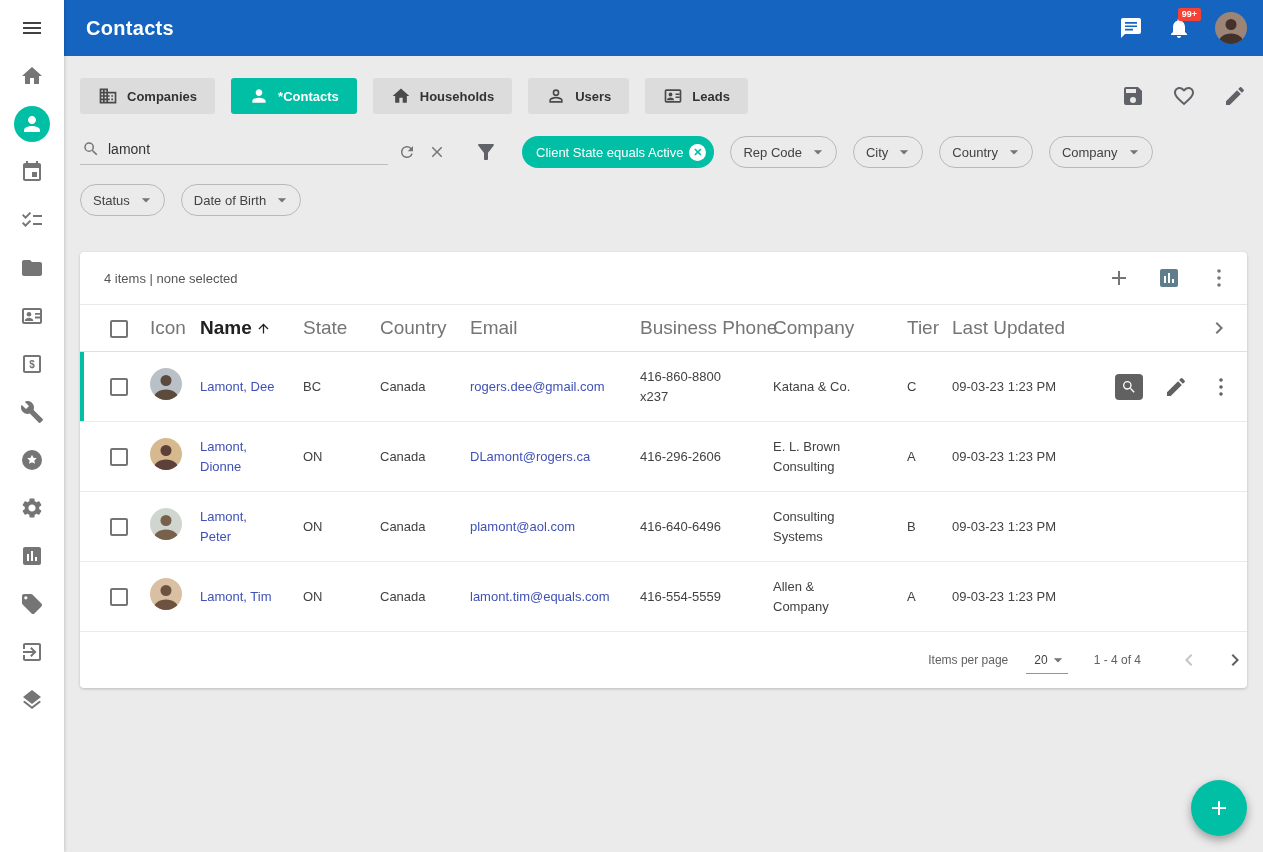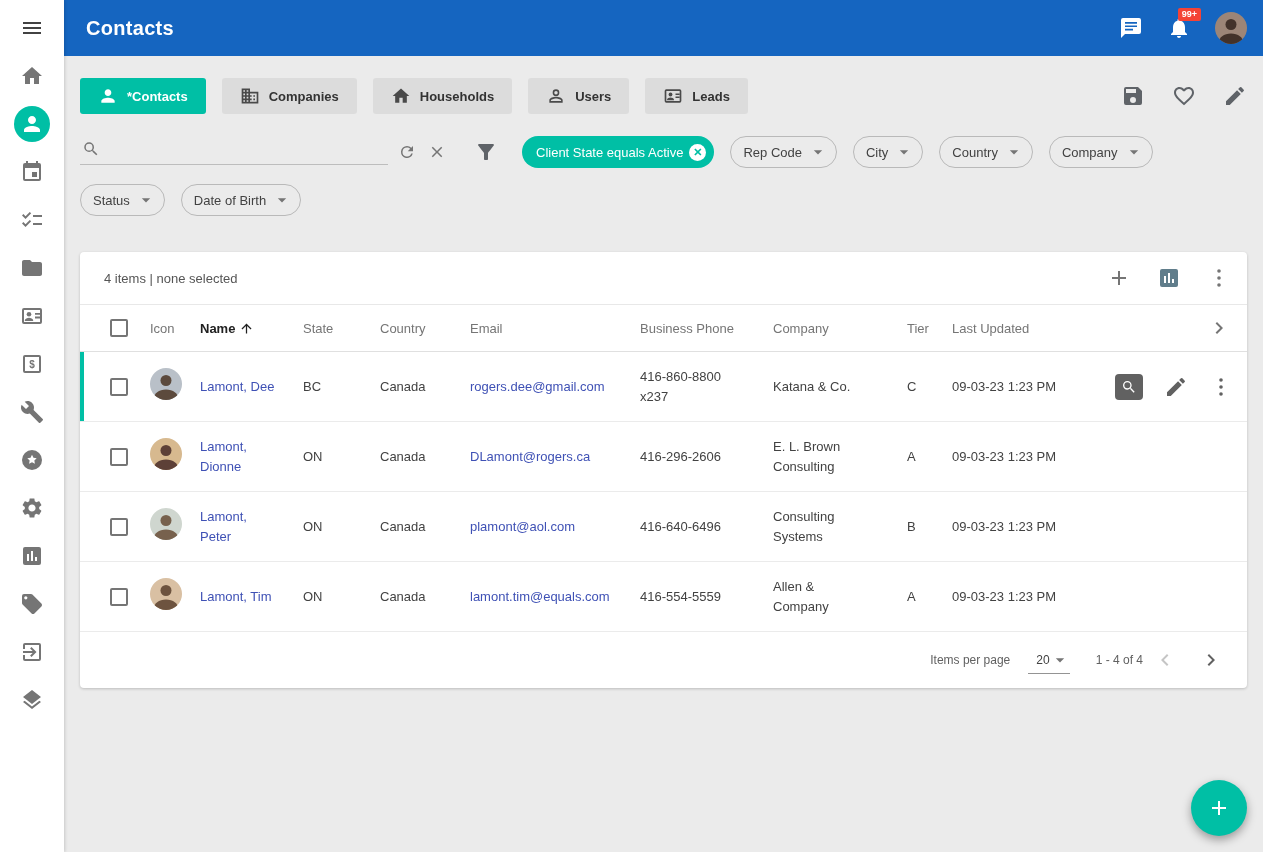--- a/index.html
+++ b/index.html
@@ -55,43 +55,43 @@
   .chip.outline{border:1px solid #b9b9b9;color:#424242;background:transparent;cursor:pointer}
   .chip .caret{width:20px;height:20px;fill:#757575;margin-right:-4px}
   .chip-remove{width:17px;height:17px;border-radius:50%;background:#fff;color:#00bfa5;display:flex;align-items:center;justify-content:center;font-size:11px;font-weight:700;cursor:pointer;line-height:1}
 
   
   .card{margin-top:36px;background:#fff;border-radius:4px;box-shadow:0 1px 3px rgba(0,0,0,.2)}
   .card-toolbar{height:52px;display:flex;align-items:center;padding:0 16px 0 24px;color:#555;font-size:13px}
   .card-toolbar-actions{margin-left:auto;display:flex;align-items:center;gap:26px;color:#757575}
   .chart-ic{color:#607d8b}
   table{width:100%;border-collapse:collapse;table-layout:fixed}
-  thead th{font-size:13px;color:#757575;font-weight:500;text-align:left;height:47px;border-top:1px solid #e8e8e8;border-bottom:1px solid #e0e0e0;padding:0 0 0 8px;white-space:nowrap}
+  thead th{font-size:19px;color:#757575;font-weight:500;text-align:left;height:47px;border-top:1px solid #e8e8e8;border-bottom:1px solid #e0e0e0;padding:0 0 0 8px;white-space:nowrap}
   thead th:first-child,tbody td:first-child{padding-left:30px}
   th.sorted{color:#212121;font-weight:700}
   .th-flex{display:flex;align-items:center;gap:4px}
   .sort-ic{width:15px;height:15px;fill:#212121}
   tbody td{border-bottom:1px solid #ebebeb;font-size:13px;color:#424242;padding:15px 0 15px 8px;vertical-align:middle;line-height:1.5}
   td.c-name{padding-right:15px}
   td.c-company{padding-right:26px}
   td.c-phone{white-space:pre-line}
   .cell-link{color:#3f51b5;cursor:pointer;text-decoration:none}
   .checkbox{width:18px;height:18px;border:2px solid #757575;border-radius:2px;display:inline-block;background:#fff;cursor:pointer;vertical-align:middle}
   tr.selected td:first-child{position:relative}
   tr.selected td:first-child::before{content:"";position:absolute;left:0;top:0;bottom:0;width:4px;background:#00bfa5}
   .row-actions{display:flex;justify-content:flex-end;align-items:center;gap:21px;padding-right:14px;color:#616161}
   .preview-btn{width:28px;height:26px;border-radius:4px;background:#616161;color:#fff;display:flex;align-items:center;justify-content:center}
   th.c-actions{padding-right:16px}
   .th-chevron{display:flex;justify-content:flex-end;color:#757575}
 
   
-  .table-footer{height:56px;display:flex;align-items:center;justify-content:flex-end;font-size:12px;color:#616161;padding-right:24px}
+  .table-footer{height:56px;display:flex;align-items:center;justify-content:flex-end;font-size:12px;color:#616161;padding-right:0}
   .page-size{display:flex;align-items:center;border-bottom:1px solid #949494;margin:0 26px 0 18px;padding:3px 0 3px 8px;cursor:pointer;color:#424242}
   .page-size .caret{width:20px;height:20px;fill:#757575}
-  .range{margin-right:10px}
+  .range{margin-right:36px}
   .pg-prev{color:#c5c5c5;display:flex}
   .pg-next{color:#616161;display:flex;margin-left:22px}
 
   .fab{position:fixed;right:16px;bottom:16px;width:56px;height:56px;border-radius:50%;background:#00bfa5;color:#fff;box-shadow:0 4px 10px rgba(0,0,0,.35);display:flex;align-items:center;justify-content:center}
 </style>
 </head>
 <body>
 
 <svg width="0" height="0" style="position:absolute" aria-hidden="true">
   <symbol id="i-menu" viewBox="0 0 24 24">
@@ -307,31 +307,31 @@
               <use href="#i-sil"></use>
             </svg>
           </span>
       </button>
     </div>
   </header>
 
   <main class="content">
 
     <div class="tabs-row">
+      <button class="tab-btn">
+        <svg class="ic20 tabic">
+            <use href="#i-domain"></use>
+          </svg>
+        <span>Companies</span>
+      </button>
       <button class="tab-btn active">
         <svg class="ic20 tabic">
             <use href="#i-person"></use>
           </svg>
         <span>*Contacts</span>
-      </button>
-      <button class="tab-btn">
-        <svg class="ic20 tabic">
-            <use href="#i-domain"></use>
-          </svg>
-        <span>Companies</span>
       </button>
       <button class="tab-btn">
         <svg class="ic20 tabic">
             <use href="#i-home"></use>
           </svg>
         <span>Households</span>
       </button>
       <button class="tab-btn">
         <svg class="ic20 tabic">
             <use href="#i-person-o"></use>
@@ -361,20 +361,21 @@
             </svg>
           </button>
       </div>
     </div>
 
     <div class="search-row">
       <div class="search-field">
         <svg class="ic18">
             <use href="#i-search"></use>
           </svg>
+        <input class="search-input" type="text" value="lamont" style="">
       </div>
       <div class="search-aux">
         <button class="icon-btn">
             <svg class="ic18">
               <use href="#i-refresh"></use>
             </svg>
           </button>
         <button class="icon-btn">
             <svg class="ic18">
               <use href="#i-close"></use>

